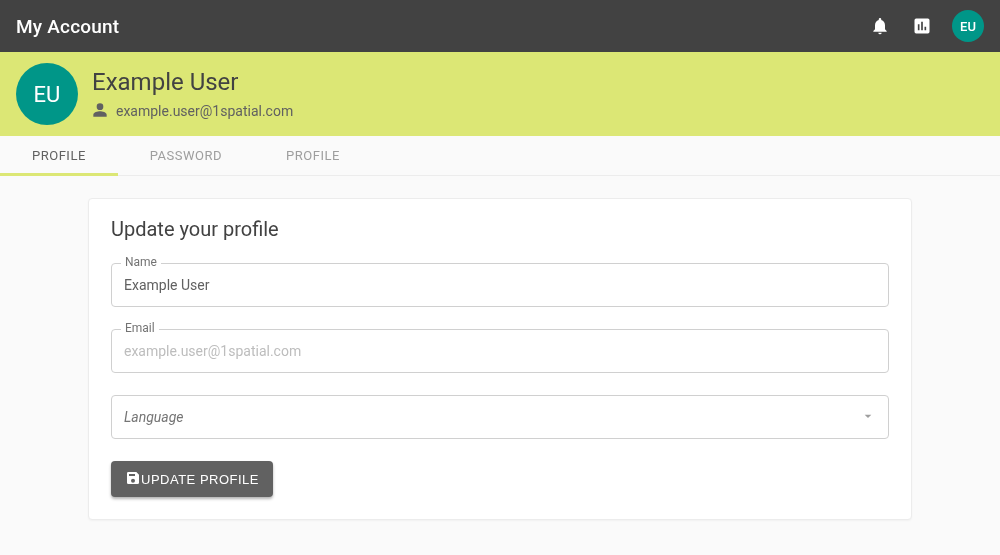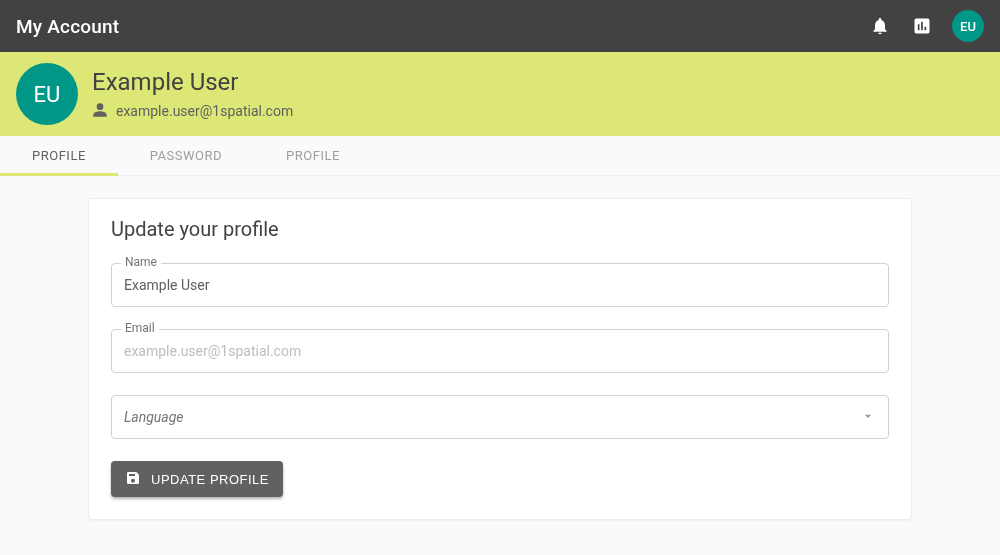--- a/index.html
+++ b/index.html
@@ -34,21 +34,21 @@
 
   
   .field { position: relative; margin-bottom: 22px; }
   .field input, .field .select { width: 100%; height: 44px; border: 1px solid #d0d0d0; border-radius: 4px; padding: 0 12px; font-size: 14px; color: #616161; background: #fff; outline: none; font-family: inherit; }
   .field input:disabled { color: #bdbdbd; }
   .field label { position: absolute; top: -8px; left: 10px; background: #fff; padding: 0 4px; font-size: 12px; color: #737373; }
   .field .select { display: flex; align-items: center; justify-content: space-between; cursor: pointer; color: #757575; font-style: italic; }
   .field .select svg { width: 16px; height: 16px; fill: #9e9e9e; }
 
   
-  .btn { display: inline-flex; align-items: center; gap: 10px; background: #616161; color: #fff; border: none; border-radius: 4px; height: 36px; padding: 0 14px; font-size: 13px; font-weight: 500; letter-spacing: .5px; cursor: pointer; box-shadow: 0 2px 3px rgba(0,0,0,.3); }
+  .btn { display: inline-flex; align-items: center; gap: 0; background: #616161; color: #fff; border: none; border-radius: 4px; height: 36px; padding: 0 14px; font-size: 13px; font-weight: 500; letter-spacing: .5px; cursor: pointer; box-shadow: 0 2px 3px rgba(0,0,0,.3); }
   .btn svg { width: 16px; height: 16px; fill: #fff; }
 </style>
 </head>
 <body>
 
 <div class="appbar">
   <div class="appbar-title">My Account</div>
   <div class="appbar-spacer"></div>
   <div class="appbar-icon">
     <svg viewBox="0 0 24 24">

